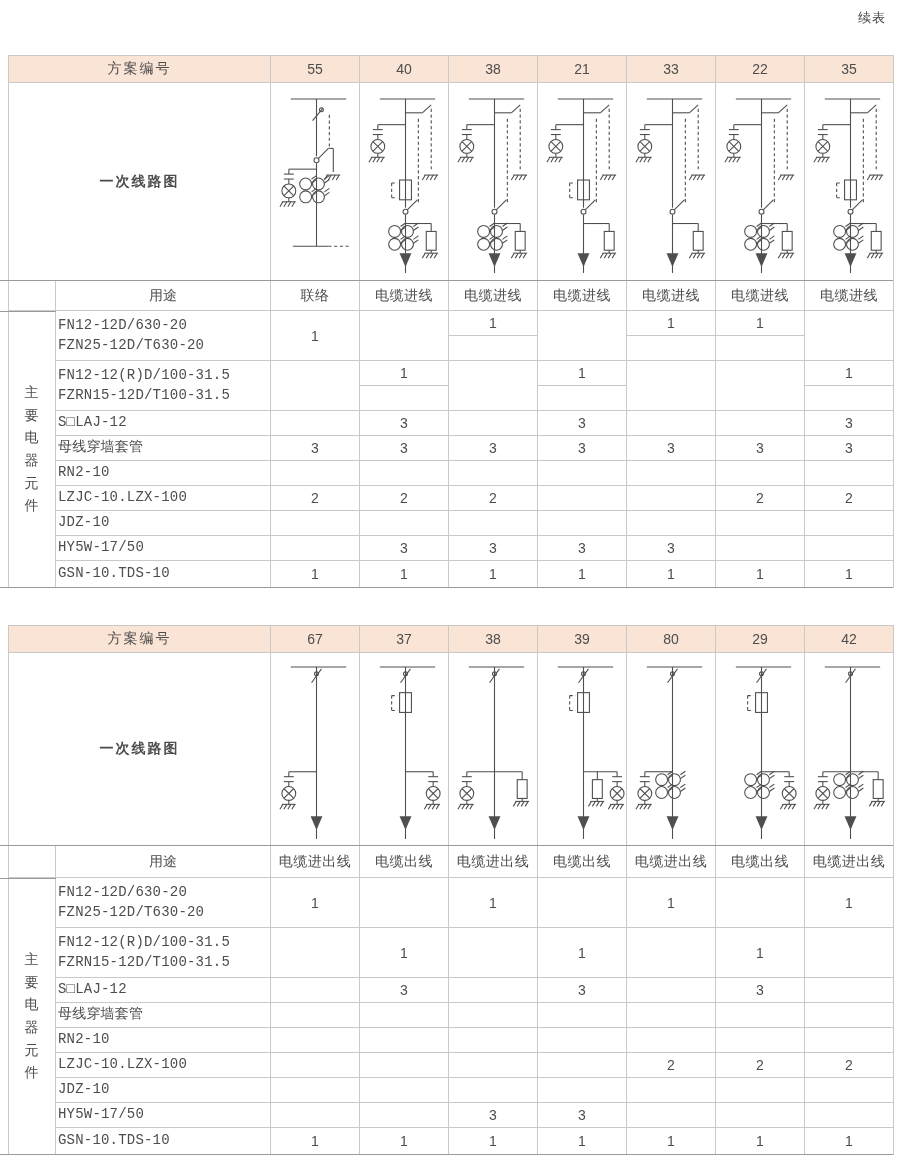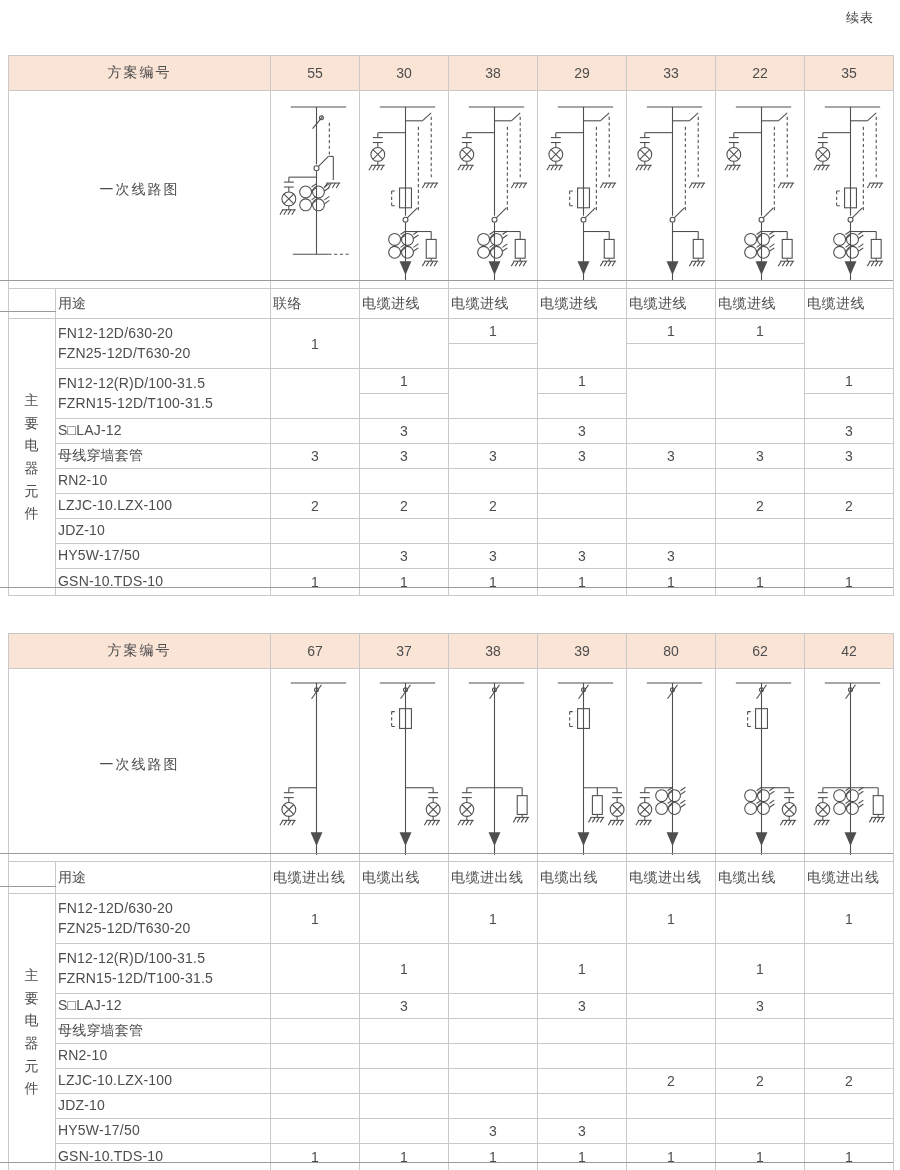--- a/index.html
+++ b/index.html
@@ -12,57 +12,57 @@
   }
   *{box-sizing:border-box;}
   html,body{margin:0;padding:0;}
   body{
     width:900px;height:1170px;background:#ffffff;
     font-family:"Liberation Sans","DejaVu Sans",sans-serif;
     color:var(--ink);
   }
   .page{position:relative;width:900px;height:1170px;overflow:hidden;}
   .continued{
-    position:absolute;top:9px;right:26px;
+    position:absolute;top:9px;right:14px;
     font-size:13px;color:#444;letter-spacing:1px;text-align:center;
   }
   .twrap{position:relative;padding-left:8px;}
   #t1wrap{margin-top:55px;}
   #t2wrap{margin-top:37px;}
   table.scheme{border-collapse:collapse;table-layout:fixed;width:885px;}
   table.scheme td{
     border:1px solid var(--grid);
     padding:0 2px;vertical-align:middle;
     font-size:14px;color:var(--ink);
   }
   
   td.peach{
     background:var(--peach);
     border:none;border-bottom:1px solid var(--grid);
-    height:35px;text-align:center;
+    height:27px;text-align:center;
   }
   td.peach.plabel{letter-spacing:2px;}
   td.pnum{border-left:2px solid #ffffff;font-size:15px;color:#5a5a5a;}
   
-  td.dlabel{text-align:center;letter-spacing:2px;}
+  td.dlabel{text-align:center;letter-spacing:2px;font-weight:bold;}
   td.dcell{padding:0;text-align:center;vertical-align:middle;}
   td.dcell svg{display:block;margin:0 auto;}
   
   td.ustrip{border-left:none;border-top:none;}
-  td.ulabel,td.ucell{height:30px;}
+  td.ulabel,td.ucell{text-align:center;height:30px;}
   td.ucell{font-size:13.5px;letter-spacing:0.5px;}
   
   td.strip{
     border:none;border-right:1px solid var(--grid);
     text-align:center;vertical-align:middle;
     font-size:14px;line-height:1.62;white-space:pre-line;letter-spacing:1px;
   }
   td.clabel{
     text-align:left;padding-left:10px;
-    font-size:13px;color:#555;line-height:1.4;letter-spacing:0.2px;
+    font-size:13px;color:#555;line-height:1.4;letter-spacing:0.2px;font-family:Liberation Mono, monospace;
   }
   td.qty{text-align:center;font-size:15px;color:var(--num);}
   tr.h25{height:25px;}
   tr.h27{height:27px;}
   tr.husage1{height:30px;}
   tr.husage2{height:32px;}
   
   .hrule{position:absolute;left:0;height:1px;background:var(--rule);}
 </style>
 </head>
@@ -80,23 +80,23 @@
           <col style="width: 89px;">
           <col style="width: 89px;">
           <col style="width: 89px;">
           <col style="width: 89px;">
           <col style="width: 89px;">
         </colgroup>
         <tbody>
           <tr class="h27">
             <td class="peach plabel" colspan="2">方案编号</td>
             <td class="peach pnum">55</td>
-            <td class="peach pnum">30</td>
+            <td class="peach pnum">40</td>
             <td class="peach pnum">38</td>
-            <td class="peach pnum">29</td>
+            <td class="peach pnum">21</td>
             <td class="peach pnum">33</td>
             <td class="peach pnum">22</td>
             <td class="peach pnum">35</td>
           </tr>
           <tr>
             <td class="dlabel" colspan="2">一次线路图</td>
             <td class="dcell" style="height: 198px;">
               <svg width="87" height="196" viewBox="0 0 88 196">
                 <line x1="18" y1="14" x2="74" y2="14" stroke="#4f4f4f" stroke-width="1.1"></line>
                 <line x1="44" y1="14" x2="44" y2="72" stroke="#4f4f4f" stroke-width="1.1"></line>
@@ -593,21 +593,21 @@
           <col style="width: 89px;">
         </colgroup>
         <tbody>
           <tr class="h27">
             <td class="peach plabel" colspan="2">方案编号</td>
             <td class="peach pnum">67</td>
             <td class="peach pnum">37</td>
             <td class="peach pnum">38</td>
             <td class="peach pnum">39</td>
             <td class="peach pnum">80</td>
-            <td class="peach pnum">62</td>
+            <td class="peach pnum">29</td>
             <td class="peach pnum">42</td>
           </tr>
           <tr>
             <td class="dlabel" colspan="2">一次线路图</td>
             <td class="dcell" style="height: 193px;">
               <svg width="87" height="191" viewBox="0 0 88 191">
                 <line x1="18" y1="12" x2="74" y2="12" stroke="#4f4f4f" stroke-width="1.1"></line>
                 <circle cx="44" cy="19" r="2" stroke="#4f4f4f" stroke-width="1.1" fill="none"></circle>
                 <line x1="49" y1="14" x2="39" y2="28" stroke="#4f4f4f" stroke-width="1.1"></line>
                 <line x1="44" y1="12" x2="44" y2="186" stroke="#4f4f4f" stroke-width="1.1"></line>

